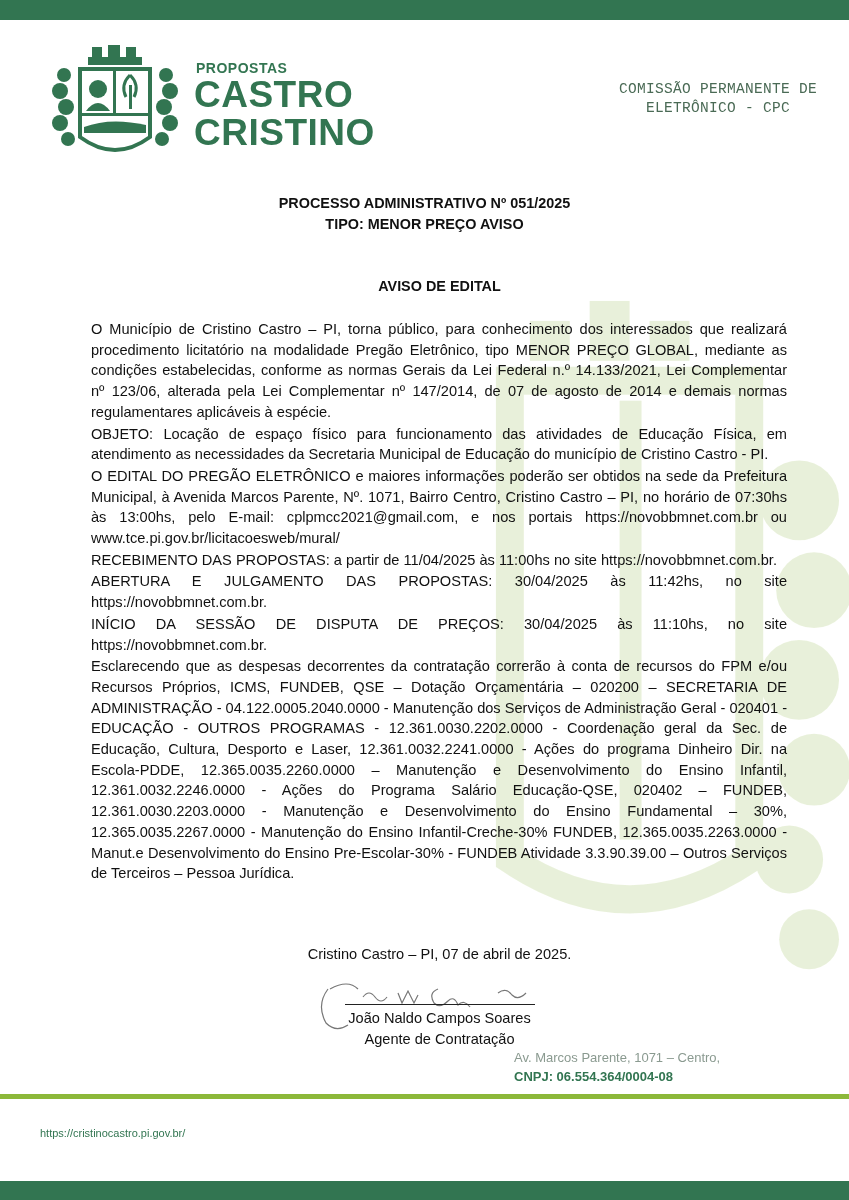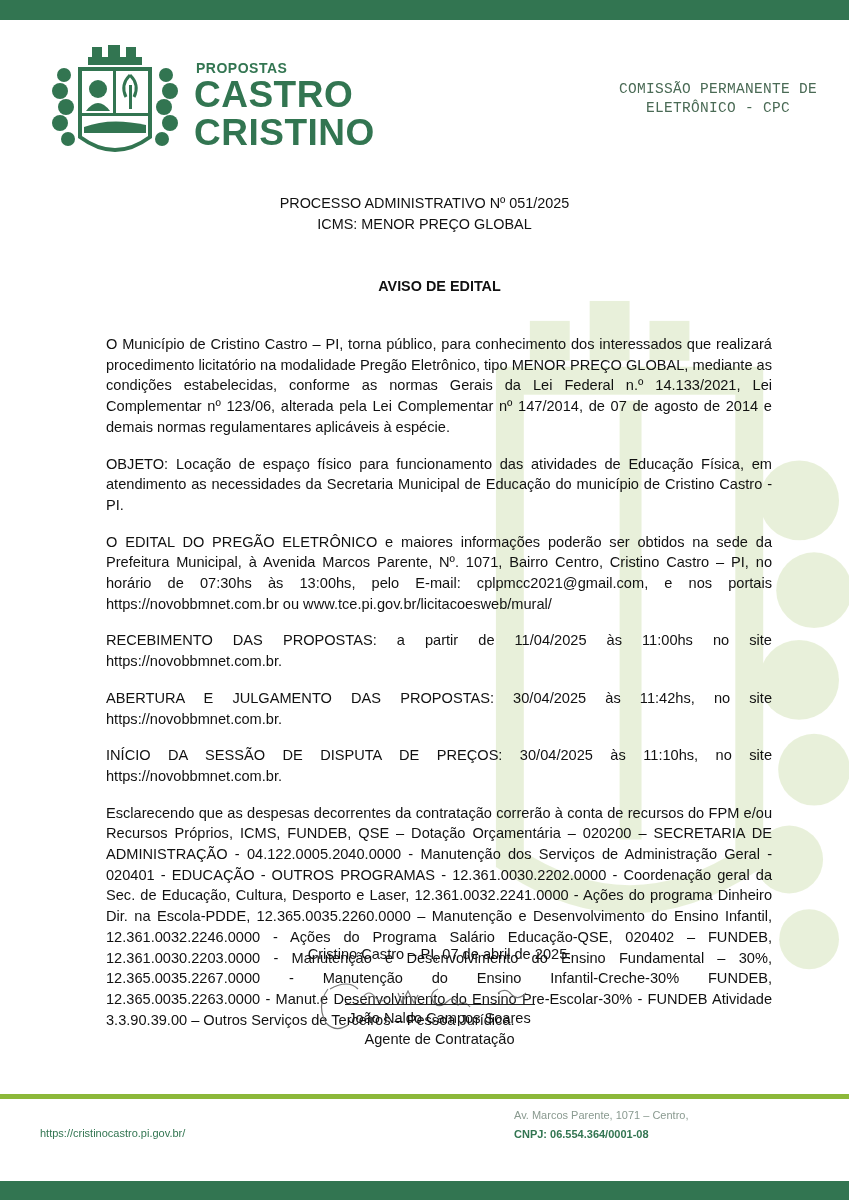--- a/index.html
+++ b/index.html
@@ -9,33 +9,33 @@
   .footer-line { position:absolute; left:0; top:1094px; width:849px; height:5px; background:#8cb83a; }
 
   .watermark { position:absolute; left:470px; top:300px; width:379px; height:720px; opacity:0.22; }
 
   .logo { position:absolute; left:50px; top:45px; width:130px; height:120px; }
   .brand-pre { position:absolute; left:196px; top:60px; font-size:14px; color:#327551; letter-spacing:0.5px; font-weight:bold; }
   .brand-name { position:absolute; left:194px; top:76px; font-size:37px; line-height:38px; font-weight:900; color:#327551; letter-spacing:0.5px; }
 
   .cpc { position:absolute; right:32px; top:80px; text-align:center; font-family:"Liberation Mono", monospace; font-size:14.5px; line-height:19px; color:#4a6a55; letter-spacing:0.3px; }
 
-  .titles { position:absolute; left:0; width:849px; top:193px; text-align:center; font-weight:normal; font-size:14.4px; line-height:21px; color:#111; }
+  .titles { position:absolute; left:0; width:849px; top:193px; text-align:center; font-weight:bold; font-size:14.4px; line-height:21px; color:#111; }
   .aviso { position:absolute; left:0; width:879px; top:278px; text-align:center; font-weight:bold; font-size:14.4px; color:#111; }
 
   .body-text { position:absolute; left:90px; width:698px; top:318px; font-size:14.6px; line-height:20.7px; color:#111; text-align:justify; }
-  .body-text p { margin:16px; }
+  .body-text p { margin:1px; }
 
   .place-date { position:absolute; left:0; width:879px; top:946px; text-align:center; font-size:14.6px; color:#111; }
   .signature { position:absolute; left:308px; top:975px; width:240px; height:60px; }
   .sig-line { position:absolute; left:345px; top:1004px; width:190px; border-top:1px solid #222; }
   .signer { position:absolute; left:0; width:879px; top:1008px; text-align:center; font-size:14.6px; line-height:21px; color:#111; }
 
   .site { position:absolute; left:40px; top:1127px; font-size:11px; color:#327551; }
-  .addr { position:absolute; left:514px; top:1106px; font-size:11px; line-height:19px; color:#8a9a90; }
+  .addr { position:absolute; left:514px; top:1048px; font-size:13px; line-height:19px; color:#8a9a90; }
   .addr .cnpj { color:#327551; font-weight:bold; }
 </style>
 </head>
 <body>
 
 <div class="top-bar"></div>
 
 <svg class="watermark" viewBox="0 0 380 720">
   <g fill="#9cbf5a">
     <rect x="60" y="20" width="40" height="40"></rect>
@@ -85,21 +85,21 @@
   <div>CRISTINO</div>
 </div>
 
 <div class="cpc">
   <div>COMISSÃO PERMANENTE DE</div>
   <div>ELETRÔNICO - CPC</div>
 </div>
 
 <div class="titles">
   <div>PROCESSO ADMINISTRATIVO Nº 051/2025</div>
-  <div>ICMS: MENOR PREÇO GLOBAL</div>
+  <div>TIPO: MENOR PREÇO AVISO</div>
 </div>
 
 <div class="aviso">AVISO DE EDITAL</div>
 
 <div class="body-text">
   <p>O Município de Cristino Castro – PI, torna público, para conhecimento dos interessados que realizará procedimento licitatório na modalidade Pregão Eletrônico, tipo MENOR PREÇO GLOBAL, mediante as condições estabelecidas, conforme as normas Gerais da Lei Federal n.º 14.133/2021, Lei Complementar nº 123/06, alterada pela Lei Complementar nº 147/2014, de 07 de agosto de 2014 e demais normas regulamentares aplicáveis à espécie.</p>
   <p>OBJETO: Locação de espaço físico para funcionamento das atividades de Educação Física, em atendimento as necessidades da Secretaria Municipal de Educação do município de Cristino Castro - PI.</p>
   <p>O EDITAL DO PREGÃO ELETRÔNICO e maiores informações poderão ser obtidos na sede da Prefeitura Municipal, à Avenida Marcos Parente, Nº. 1071, Bairro Centro, Cristino Castro – PI, no horário de 07:30hs às 13:00hs, pelo E-mail: cplpmcc2021@gmail.com, e nos portais https://novobbmnet.com.br ou www.tce.pi.gov.br/licitacoesweb/mural/</p>
   <p>RECEBIMENTO DAS PROPOSTAS: a partir de 11/04/2025 às 11:00hs no site https://novobbmnet.com.br.</p>
   <p>ABERTURA E JULGAMENTO DAS PROPOSTAS: 30/04/2025 às 11:42hs, no site https://novobbmnet.com.br.</p>
@@ -118,16 +118,16 @@
   <div>João Naldo Campos Soares</div>
   <div>Agente de Contratação</div>
 </div>
 
 <div class="footer-line"></div>
 
 <div class="site">https://cristinocastro.pi.gov.br/</div>
 
 <div class="addr">
   <div>Av. Marcos Parente, 1071 – Centro,</div>
-  <div class="cnpj">CNPJ: 06.554.364/0001-08</div>
+  <div class="cnpj">CNPJ: 06.554.364/0004-08</div>
 </div>
 
 <div class="bottom-bar"></div>
 
 </body></html>

